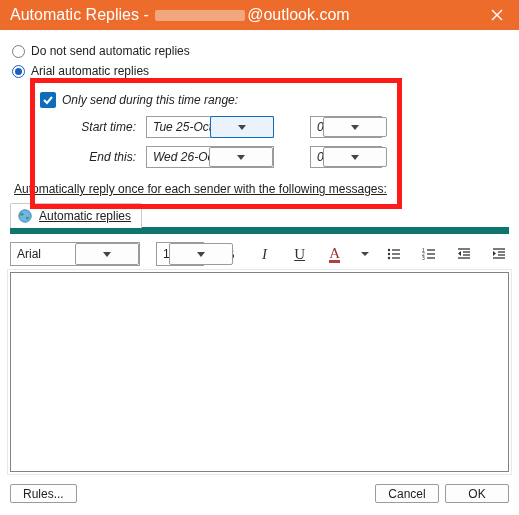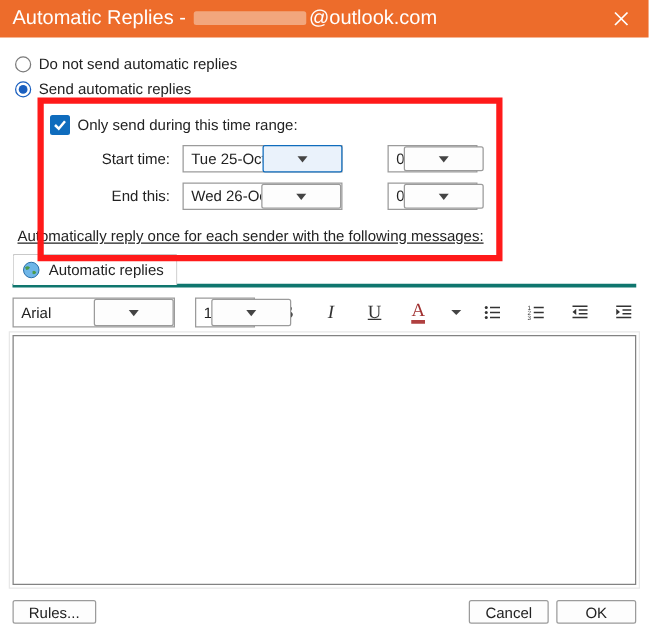--- a/index.html
+++ b/index.html
@@ -87,20 +87,21 @@
     top: 48px;
     width: 372px;
     height: 131px;
     pointer-events: none;
     z-index: 5;
   }
 
   .indent {
     margin-left: 30px;
     margin-top: 14px;
+    font-style: italic;
   }
 
   .checkbox {
     width: 16px;
     height: 16px;
     background: #0f6cbd;
     color: #fff;
     display: inline-flex;
     align-items: center;
     justify-content: center;
@@ -165,22 +166,23 @@
   }
 
   .reply-msg {
     margin: 14px 0 6px 4px;
     text-decoration: underline;
   }
 
   .tab-strip {
     display: flex;
     align-items: flex-end;
-    border-bottom: 3px solid #0f766e;
+    border-bottom: 7px solid #0f766e;
     margin-top: 4px;
+    text-decoration: underline;
   }
   .tab {
     border: 1px solid #c9c9c9;
     border-bottom: none;
     background: #fff;
     padding: 4px 10px 4px 6px;
     display: flex;
     align-items: center;
     gap: 6px;
     border-radius: 2px 2px 0 0;
@@ -281,21 +283,21 @@
 
   <div class="highlight-box"></div>
 
   <div class="radio-row">
     <span class="radio"></span>
     <span>Do not send automatic replies</span>
   </div>
 
   <div class="radio-row">
     <span class="radio checked"></span>
-    <span>Send automatic replies</span>
+    <span>Arial automatic replies</span>
   </div>
 
   <div class="indent">
     <div class="check-row">
       <span class="checkbox">
         <svg width="12" height="12" viewBox="0 0 12 12">
             <polyline points="2,6 5,9 10,3" fill="none" stroke="#fff" stroke-width="2"></polyline>
           </svg>
       </span>
       <span>Only send during this time range:</span>

